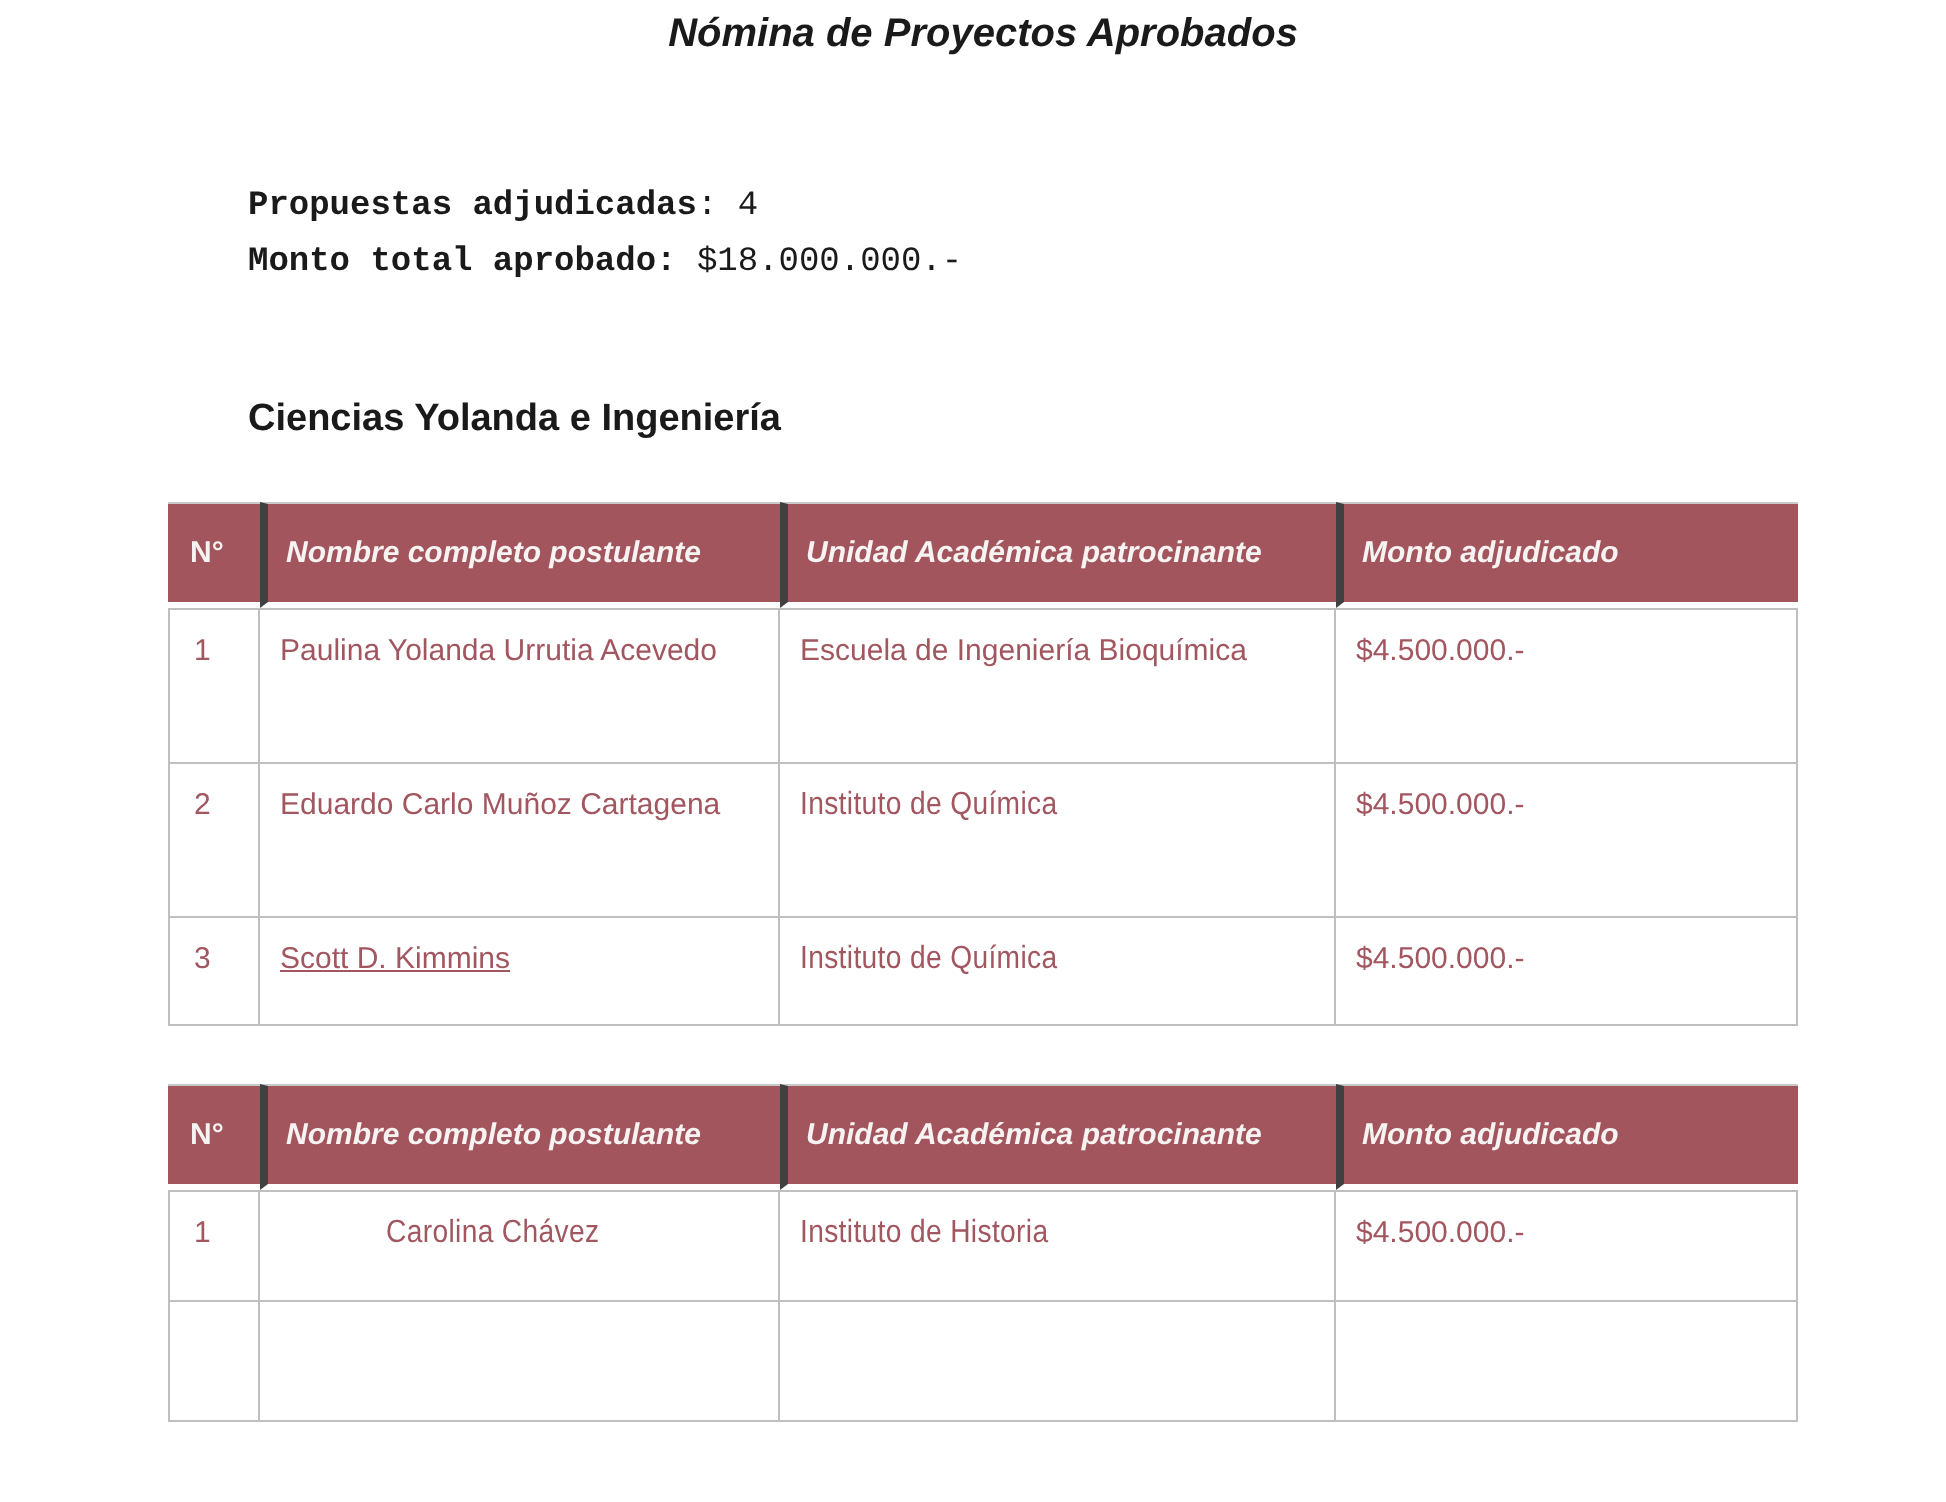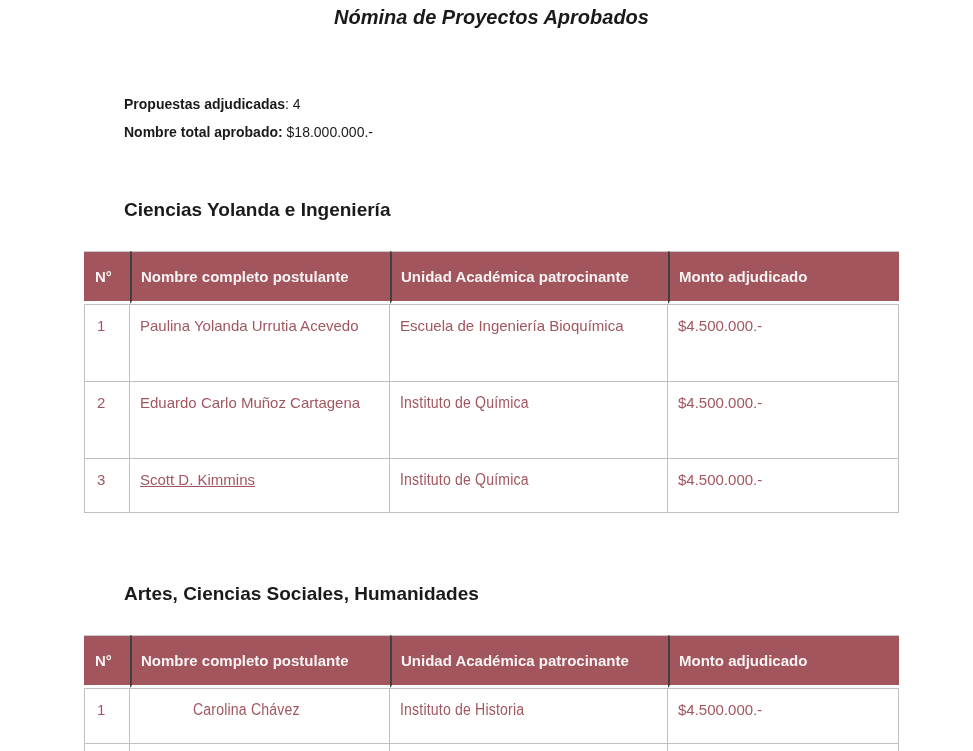--- a/index.html
+++ b/index.html
@@ -19,23 +19,24 @@
     margin: 4px 0 0 0;
     text-align: center;
     font-size: 20px;
     line-height: 26px;
     font-weight: bold;
     color: var(--heading-text, #1a1a1a);
     font-style: italic;
   }
   .summary {
     margin: 60px 0 0 40px;
-    font-size: 14px;
+    font-size: 17px;
     line-height: 28px;
     color: #1a1a1a;
+    font-family: Liberation Mono, monospace;
   }
   .summary .lbl { font-weight: bold; }
   .section-heading {
     margin: 52px 0 0 40px;
     font-size: 19px;
     line-height: 24px;
     font-weight: bold;
     color: var(--heading-text, #1a1a1a);
   }
   .section-heading.second { margin-top: 69px; }
@@ -58,21 +59,21 @@
     text-align: left;
     vertical-align: middle;
     height: 53px;
     box-sizing: border-box;
     padding: 2px 6px 2px 9px;
     border-top: 1px solid #c9c9c9;
     border-bottom: 3px solid #ffffff;
     white-space: nowrap;
     overflow: hidden;
   }
-  th + th { border-left: 2px solid #404040; }
+  th + th { border-left: 4px solid #404040; font-style: italic; }
   th.h-num { padding-left: 11px; }
   td {
     box-sizing: border-box;
     vertical-align: top;
     padding: 9px 9px 6px 10px;
     font-size: 15px;
     line-height: 23px;
     color: var(--body-text, #A25760);
     border-right: 1px solid var(--border, #BFBFBF);
     border-bottom: 1px solid var(--border, #BFBFBF);
@@ -94,21 +95,21 @@
 </style>
 </head>
 <body>
 
 <div class="content">
 
   <div class="doc-title">Nómina de Proyectos Aprobados</div>
 
   <div class="summary">
     <div><span class="lbl">Propuestas adjudicadas</span><span>: 4</span></div>
-    <div><span class="lbl">Nombre total aprobado:</span><span> $18.000.000.-</span></div>
+    <div><span class="lbl">Monto total aprobado:</span><span> $18.000.000.-</span></div>
   </div>
 
   <div class="section-heading">Ciencias Yolanda e Ingeniería</div>
 
   <table class="grid">
     <colgroup>
         <col class="c-num">
         <col class="c-name">
         <col class="c-unit">
         <col class="c-amt">
@@ -136,21 +137,20 @@
         </tr>
         <tr>
           <td class="cell-num" style="height: 54px;"><span>3</span></td>
           <td class="cell-name" style="height: 54px; text-decoration: underline;"><span>Scott D. Kimmins</span></td>
           <td class="cell-unit" style="height: 54px;"><span class="alt">Instituto de Química</span></td>
           <td class="cell-amt" style="height: 54px;"><span>$4.500.000.-</span></td>
         </tr>
       </tbody>
   </table>
 
-  <div class="section-heading second">Artes, Ciencias Sociales, Humanidades</div>
 
   <table class="grid">
     <colgroup>
         <col class="c-num">
         <col class="c-name">
         <col class="c-unit">
         <col class="c-amt">
       </colgroup>
     <thead>
       <tr>

